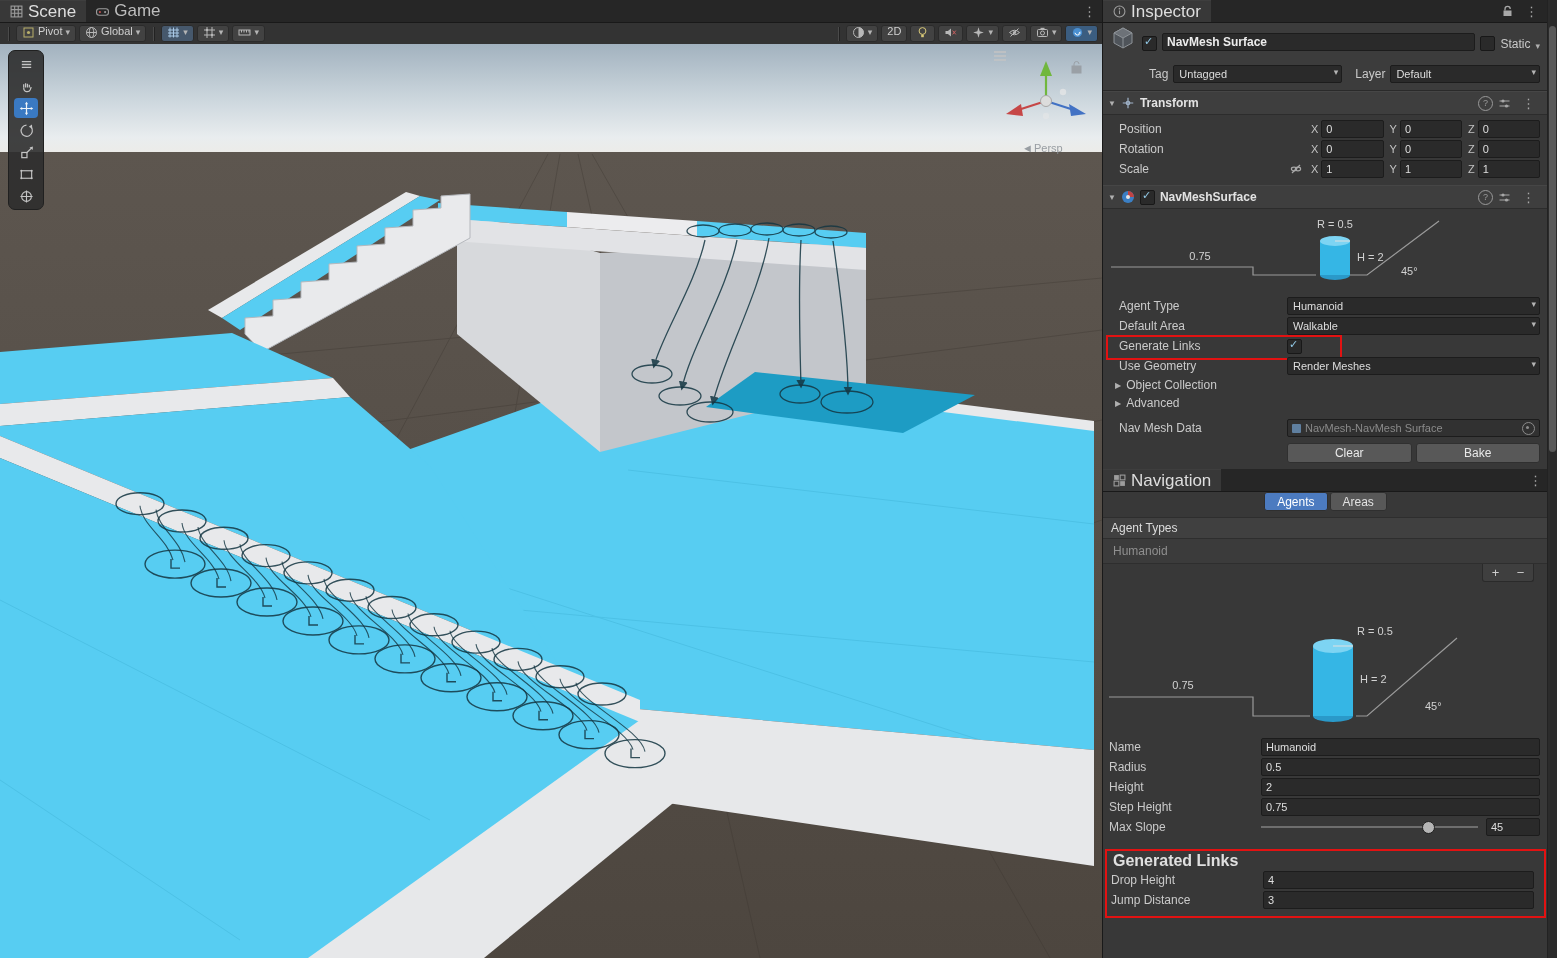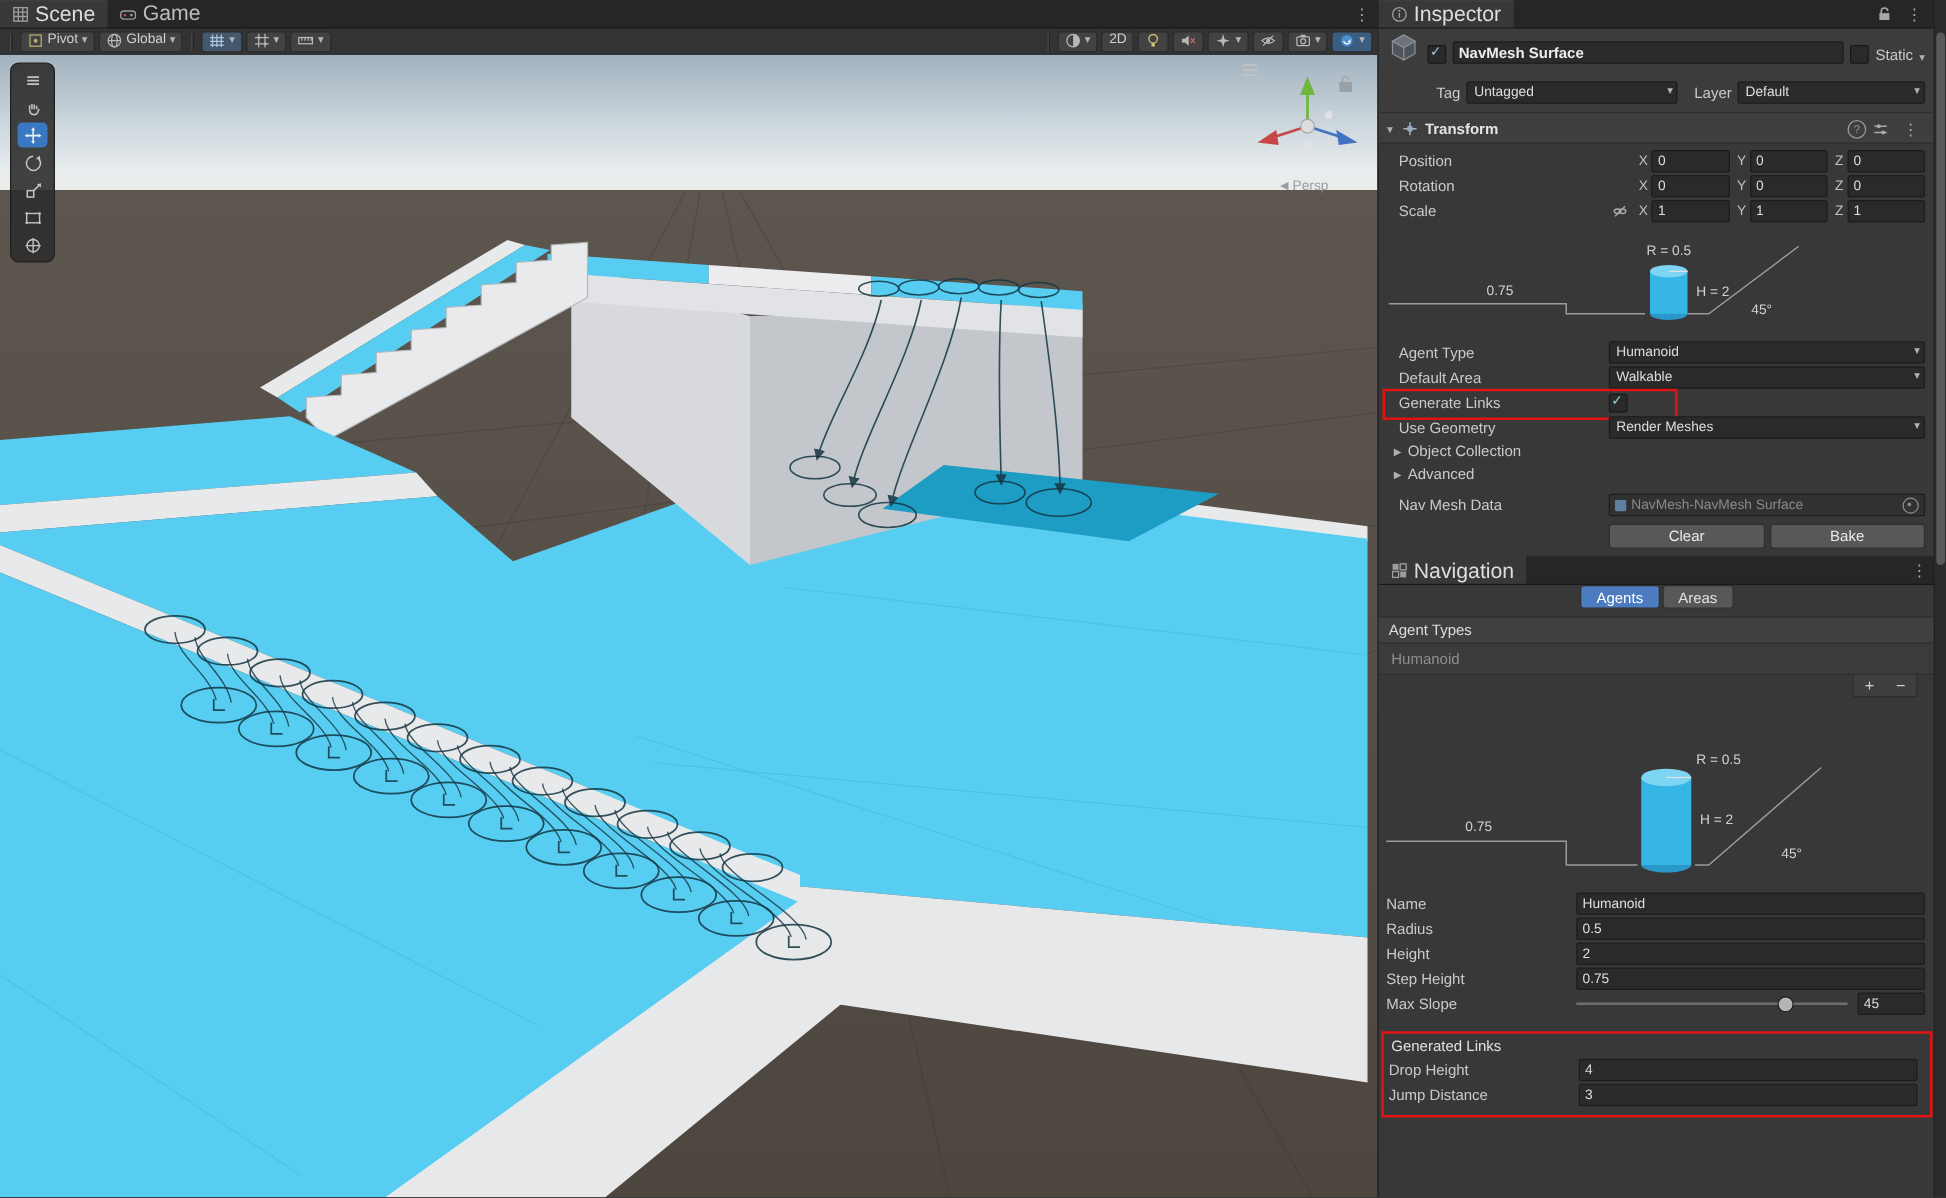--- a/index.html
+++ b/index.html
@@ -100,21 +100,21 @@
   .list-footer{height:18px;display:flex;justify-content:flex-end;padding-right:14px}
   .pm-box{display:flex;background:#3f3f3f;border:1px solid #2a2a2a;border-top:none;border-radius:0 0 3px 3px}
   .pm-btn{width:25px;height:16px;color:#cfcfcf;font-size:13px;display:flex;align-items:center;justify-content:center;font-family:inherit;background:transparent;border:none}
 
   .slider{flex:1;height:14px;position:relative;margin-right:8px}
   .slider .track{position:absolute;left:0;right:0;top:6px;height:2px;background:#6e6e6e}
   .slider .thumb{position:absolute;top:1px;width:11px;height:11px;border-radius:50%;background:#b5b5b5;border:1px solid #1f1f1f}
   .numfield{width:44px;flex:none;display:flex;align-items:center;background:#2a2a2a;border:1px solid #1c1c1c;border-radius:2px;height:16px;padding:0 4px}
 
   .genlinks-box{margin:12px 2px 0;border:2px solid #e21212;padding:1px 2px 6px}
-  .genlinks-title{height:18px;display:flex;align-items:center;padding-left:4px;font-weight:normal;color:#e0e0e0;font-size:12px}
+  .genlinks-title{height:18px;display:flex;align-items:center;padding-left:4px;font-weight:bold;color:#e0e0e0;font-size:16px}
 
   .ins-scroll{position:absolute;right:0;top:0;width:9px;height:958px;background:#2b2b2b;border-left:1px solid #222}
   .ins-thumb{position:absolute;left:1px;top:26px;width:7px;height:426px;background:#5a5a5a;border-radius:4px}
 
   .foldrow{display:flex;align-items:center;gap:5px;height:18px;padding-left:12px;color:#cacaca}
   .diagram-wrap{padding:4px 2px 2px}
 </style>
 </head>
 <body>
 
@@ -591,20 +591,38 @@
               <input value="1" style="">
             </div>
         <span class="axl">Z</span>
         <div class="ifield">
               <input value="1" style="">
             </div>
       </div>
     </div>
   </div>
 
+  <div class="chead">
+    <span class="tri-d"></span>
+    <svg width="14" height="14" viewBox="0 0 14 14">
+      <circle cx="7" cy="7" r="6" fill="#3b7fc4"></circle>
+          <path d="M7 1 A6 6 0 0 1 13 7 L7 7 Z" fill="#c04343"></path>
+          <circle cx="7" cy="7" r="2" fill="#e8e8e8"></circle>
+    </svg>
+    <div class="cb on"></div>
+    <span class="ctitle">NavMeshSurface</span>
+    <span class="spacer"></span>
+    <span class="hicon"></span>
+    <svg width="13" height="13" viewBox="0 0 13 13" stroke="#a8a8a8" stroke-width="1.2">
+      <path d="M1.5 4h10M1.5 9h10"></path>
+          <circle cx="5" cy="4" r="1.6" fill="#a8a8a8" stroke="none"></circle>
+          <circle cx="8.5" cy="9" r="1.6" fill="#a8a8a8" stroke="none"></circle>
+    </svg>
+    <span class="kebab" style="margin-left:0"></span>
+  </div>
 
   <div class="diagram-wrap">
     <svg width="445" height="78" viewBox="0 0 445 78">
       <g stroke="#9a9a9a" stroke-width="1.2" fill="none">
         <path d="M6 54 H148 V62 H211"></path>
         <path d="M245 62 H262 L334 8"></path>
       </g>
       <ellipse cx="230" cy="62" rx="15" ry="5" fill="#2a99c9"></ellipse>
       <rect x="215" y="28" width="30" height="34" fill="#35b6e5"></rect>
       <ellipse cx="230" cy="28" rx="15" ry="5" fill="#7dd4f3"></ellipse>

